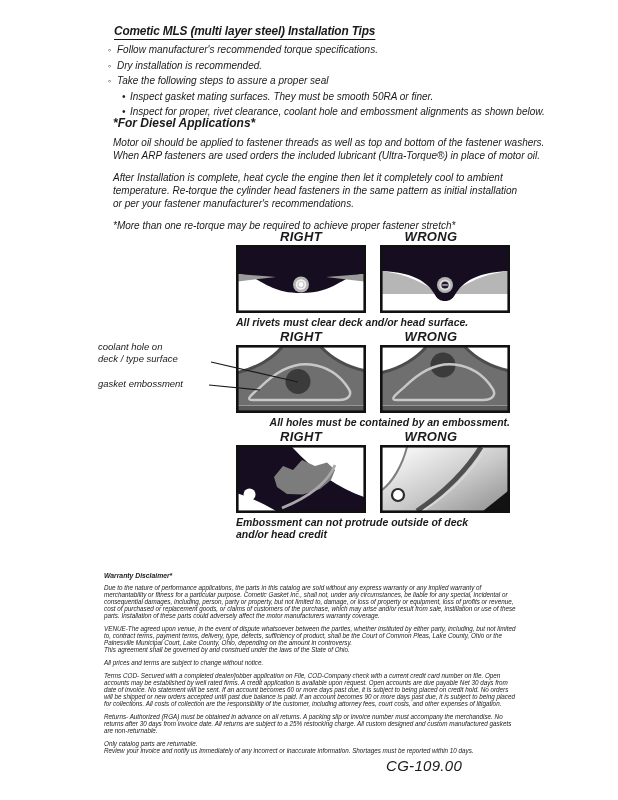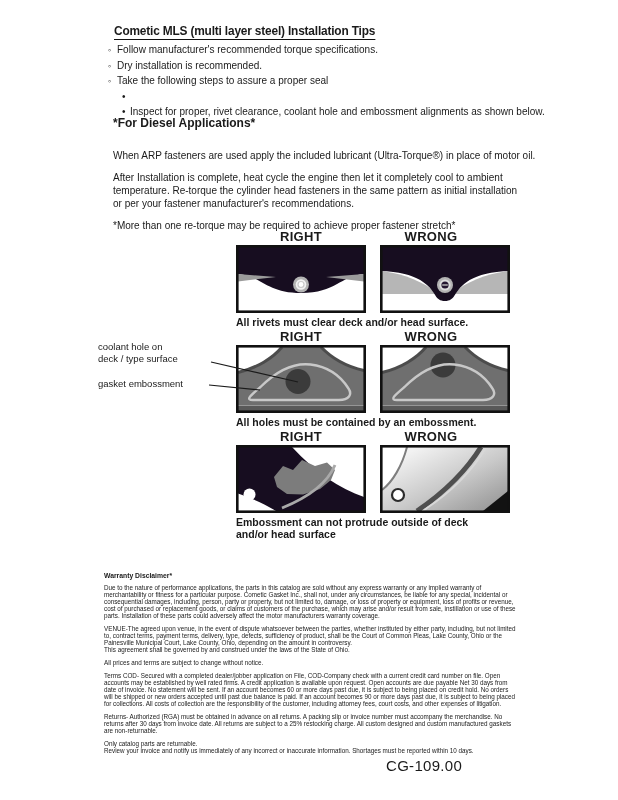--- a/index.html
+++ b/index.html
@@ -6,21 +6,21 @@
     --ink:#1a1a1a;
     --diagram-dark:#170d20;
     --deck-gray:#9b9b9b;
     --gasket-gray:#6f6f6f;
     --embossment-line:#c8c8c8;
     --coolant-hole:#3b3b3b;
   }
   *{margin:0;padding:0;box-sizing:border-box;}
   html,body{background:#fff;}
   body{font-family:"Liberation Sans","DejaVu Sans",sans-serif;color:var(--ink);}
-  .page{position:relative;width:618px;height:800px;background:#fff;overflow:hidden;}
+  .page{position:relative;width:618px;height:800px;background:#fff;overflow:hidden;font-style:italic;}
 
   
   .title{position:absolute;left:114px;top:23px;font-size:13.5px;font-weight:bold;
          display:inline-block;border-bottom:1.6px solid #111;padding-bottom:1px;
          transform:scaleX(.88);transform-origin:left top;white-space:nowrap;letter-spacing:-.2px;}
 
   
   .tips{position:absolute;left:108px;top:45px;font-size:10px;width:440px;}
   .tip-row{display:flex;margin-bottom:4.8px;line-height:10.8px;white-space:nowrap;}
   .tip-row.sub{padding-left:14px;}
@@ -32,21 +32,21 @@
   .diesel-heading{font-size:12px;font-weight:bold;margin-bottom:6px;}
   .dpara{margin-bottom:9px;white-space:nowrap;}
 
   
   .diagrams{position:absolute;left:236px;top:229px;width:274px;}
   .diag-headers{display:flex;height:16px;line-height:15px;font-size:13px;font-weight:bold;}
   .diag-headers span{width:130px;text-align:center;letter-spacing:.3px;}
   .diag-boxes{display:flex;gap:14px;}
   .diag-box{display:block;width:130px;height:68px;background:#fff;}
   .diag-caption{font-size:10.5px;font-weight:bold;line-height:12px;margin-top:3px;height:13px;}
-  .diag-caption.center{text-align:left;}
+  .diag-caption.center{text-align:right;}
   .diag-caption.two-line{height:auto;}
 
   
   .r2-label{position:absolute;font-size:9.5px;line-height:11.5px;text-align:left;}
   .lbl-coolant{left:98px;top:341px;width:112px;}
   .lbl-emboss{left:98px;top:378px;width:110px;}
   .leader-svg{position:absolute;left:110px;top:338px;width:200px;height:60px;}
   .leader-svg line{stroke:#1a1a1a;stroke-width:1.1px;}
 
   
@@ -82,30 +82,31 @@
     <div class="tip-row">
       <span class="b-marker">◦</span>
       <span>Dry installation is recommended.</span>
     </div>
     <div class="tip-row">
       <span class="b-marker">◦</span>
       <span>Take the following steps to assure a proper seal</span>
     </div>
     <div class="tip-row sub">
       <span class="b-marker">•</span>
+      <span>Inspect gasket mating surfaces.  They must be smooth 50RA or finer.</span>
     </div>
     <div class="tip-row sub">
       <span class="b-marker">•</span>
       <span>Inspect for proper, rivet clearance, coolant hole and embossment alignments as shown below.</span>
     </div>
   </div>
 
   <div class="diesel">
     <div class="diesel-heading">*For Diesel Applications*</div>
-    <p class="dpara"><br><span>When ARP fasteners are used apply the included lubricant (Ultra-Torque®) in place of motor oil.</span></p>
+    <p class="dpara"><span>Motor oil should be applied to fastener threads as well as top and bottom of the fastener washers.</span><br><span>When ARP fasteners are used orders the included lubricant (Ultra-Torque®) in place of motor oil.</span></p>
     <p class="dpara"><span>After Installation is complete, heat cycle the engine then let it completely cool to ambient</span><br><span>temperature. Re-torque the cylinder head fasteners in the same pattern as initial installation</span><br><span>or per your fastener manufacturer's recommendations.</span></p>
     <p class="dpara">*More than one re-torque may be required to achieve proper fastener stretch*</p>
   </div>
 
   <div class="diagrams">
 
     <div class="diag-row">
       <div class="diag-headers">
         <span>RIGHT</span>
         <span>WRONG</span>
@@ -193,21 +194,21 @@
           <rect x="2" y="2" width="126" height="64" fill="url(#g3w)"></rect>
           <path class="white" d="M2 2 H27 C22 21 12.5 37 2 45 Z"></path>
           <path d="M27 2 C22 21 12.5 37 2 45" stroke="#7e7e7e" stroke-width="2" fill="none"></path>
           <path d="M101 2 C86 26 65 47 37 66" stroke="#4f4f4f" stroke-width="5" fill="none"></path>
           <path d="M106.5 2 C91.5 27 70.5 48 42.5 66" stroke="#d8d8d8" stroke-width="1.8" fill="none"></path>
           <path d="M128 46 V66 H103 Z" fill="#121212"></path>
           <circle cx="18" cy="50" r="6" fill="#fff" stroke="#2b2b2b" stroke-width="2.2"></circle>
           <rect class="frame" x="1.3" y="1.3" width="127.4" height="65.4"></rect>
         </svg>
       </div>
-      <div class="diag-caption two-line"><span>Embossment can not protrude outside of deck</span><br><span>and/or head surface</span></div>
+      <div class="diag-caption two-line"><span>Embossment can not protrude outside of deck</span><br><span>and/or head credit</span></div>
     </div>
   </div>
 
   <div class="r2-label lbl-coolant"><span>coolant hole on</span><br><span>deck / type surface</span></div>
   <div class="r2-label lbl-emboss">gasket embossment</div>
   <svg class="leader-svg">
     <line x1="101" y1="24" x2="188" y2="44"></line>
     <line x1="99" y1="47" x2="150" y2="52"></line>
   </svg>
 

